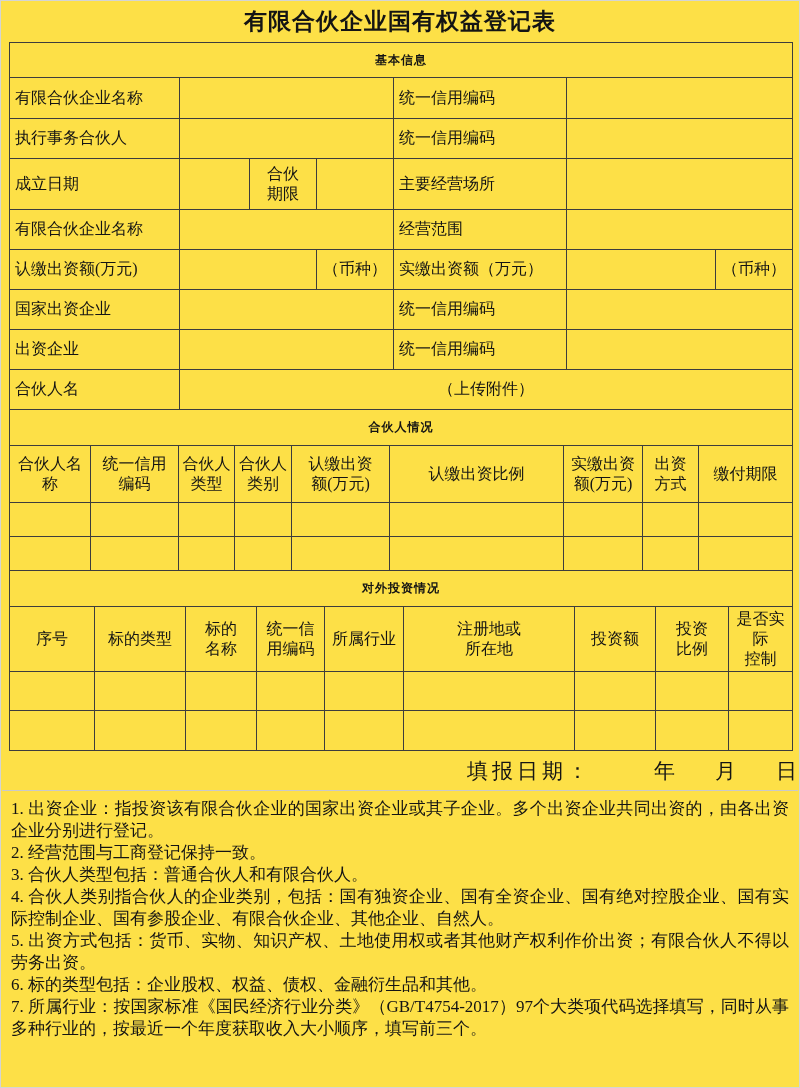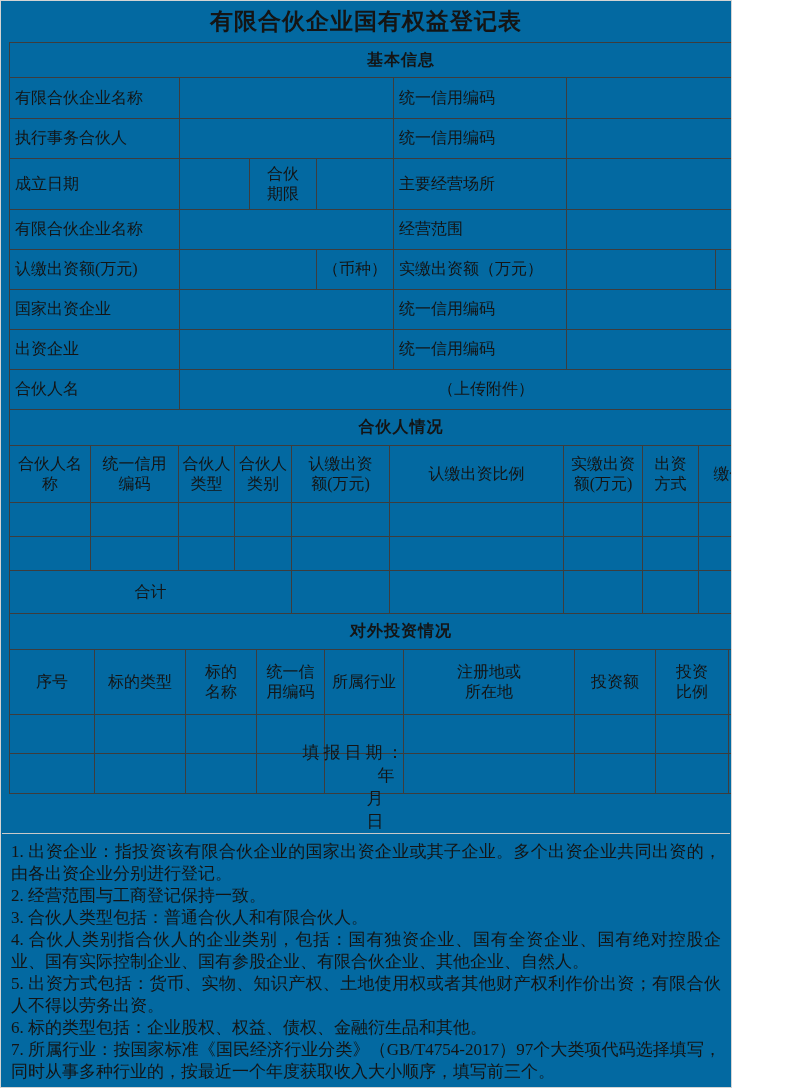--- a/index.html
+++ b/index.html
@@ -3,23 +3,23 @@
 <meta charset="utf-8">
 <style>
   * { box-sizing: border-box; margin: 0; padding: 0; }
   body {
     width: 800px; height: 1088px;
     background: #ffffff;
     font-family: "Liberation Serif", "DejaVu Serif", serif;
     color: #141414;
   }
   .page {
-    width: 732px; height: 1088px;
+    width: 800px; height: 1088px;
     border: 1px solid #d4d4d4;
-    background: #0369a1;
+    background: #fde047;
     overflow: hidden;
   }
   .title-bar {
     height: 41px;
     display: flex; align-items: center; justify-content: center;
     font-size: 23px; font-weight: bold;
     letter-spacing: 1px;
   }
   table {
     border-collapse: collapse;
@@ -31,40 +31,39 @@
   td {
     border: 1px solid #3d3d3d;
     font-size: 16px;
     vertical-align: middle;
     overflow: hidden;
   }
   td.lbl { text-align: left; padding-left: 5px; }
   td.ctr { text-align: center; }
   td.pre { white-space: pre-line; text-align: center; line-height: 1.25; padding: 2px 1px; margin-top: 44px; }
   tr.sec td {
-    text-align: center; font-weight: bold; font-size: 16px;
+    text-align: center; font-weight: bold; font-size: 12px;
     height: 36px; letter-spacing: 1px;
   }
   tr.h35 td { height: 35px; }
   tr.h40 td { height: 40px; }
   tr.h41 td { height: 41px; }
   tr.h51 td { height: 51px; }
   tr.h57 td { height: 57px; }
   tr.h52 td { height: 52px; }
   tr.h34 td { height: 34px; }
   tr.h39 td { height: 39px; }
   tr.h43 td { height: 43px; }
   .date-row {
     height: 40px;
     margin: 0 1px;
     display: flex; align-items: center; justify-content: flex-end;
-    padding-right: 22px;
-    font-size: 17px;
+    padding-right: 1px;
+    font-size: 21px;
     border-bottom: 1px solid #c9c9c9;
-    flex-direction: column;
   }
   .date-row .dlabel { letter-spacing: 4px; }
   .date-row .unit-y { margin-left: 62px; }
   .date-row .unit-m { margin-left: 40px; }
   .date-row .unit-d { margin-left: 40px; }
   .notes {
     padding: 7px 10px 0 10px;
     font-size: 17px;
     line-height: 22px;
   }
@@ -194,28 +193,20 @@
       <td></td>
           <td></td>
       <td></td>
           <td></td>
       <td></td>
           <td></td>
       <td></td>
           <td></td>
       <td></td>
     </tr>
-    <tr class="h43">
-      <td colspan="4" class="ctr">合计</td>
-      <td></td>
-      <td></td>
-      <td></td>
-      <td></td>
-      <td></td>
-    </tr>
   </tbody>
     </table>
 
   <table>
     <colgroup>
       <col style="width:85px">
         <col style="width:91px">
         <col style="width:71px">
       <col style="width:68px">
         <col style="width:79px">

